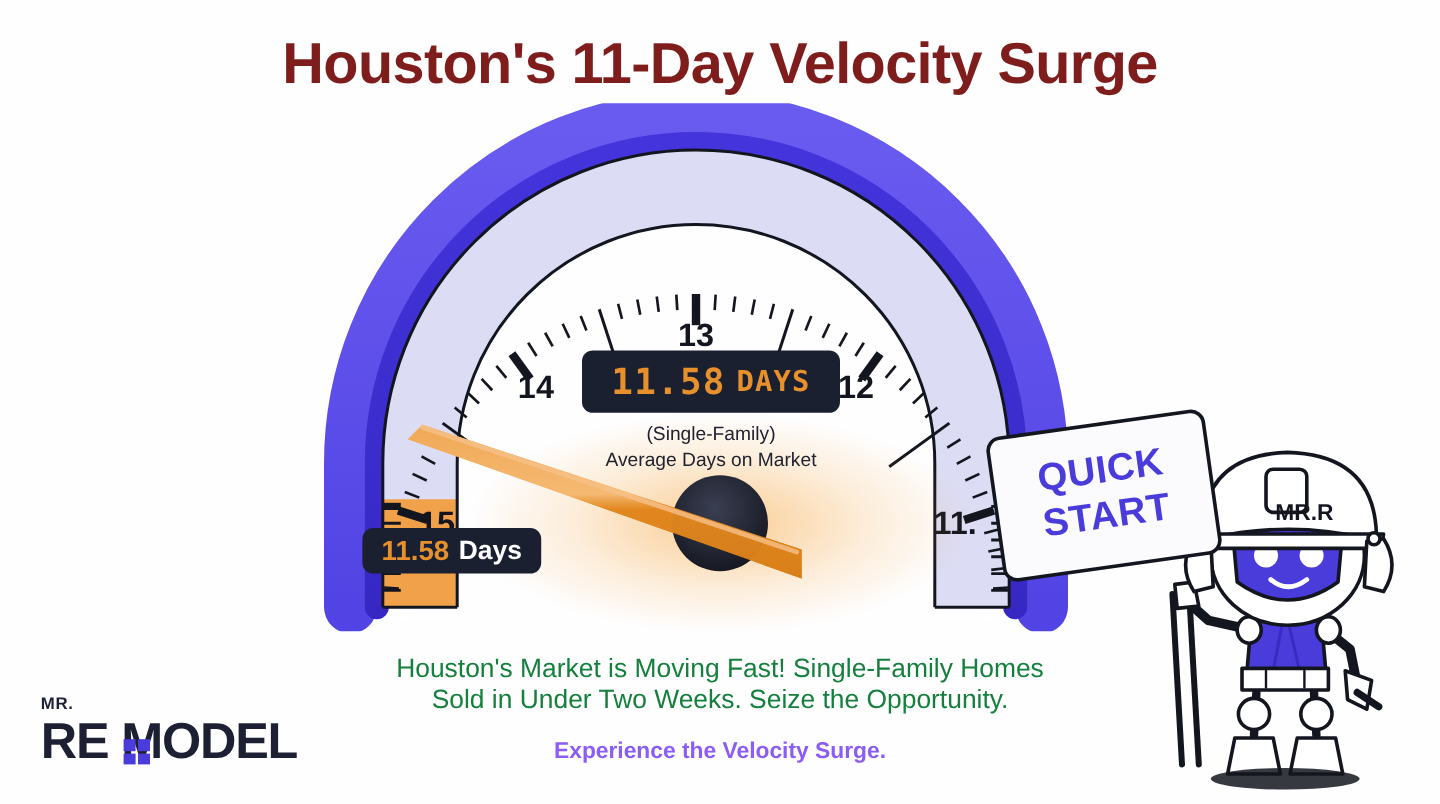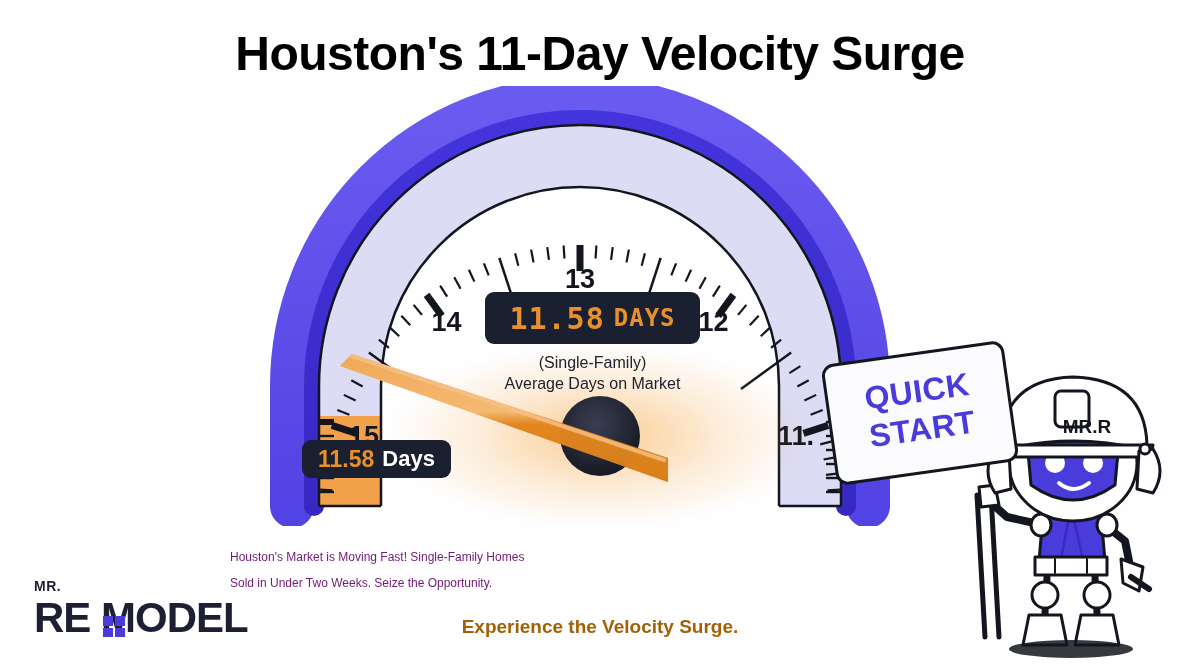--- a/index.html
+++ b/index.html
@@ -24,21 +24,21 @@
   
   #title {
     position: absolute;
     top: 26px;
     left: 0;
     width: 1200px;
     text-align: center;
     font-size: 48px;
     font-weight: bold;
     letter-spacing: -0.5px;
-    color: #000000;
+    color: #7f1d1d;
     font-family: "Liberation Sans", sans-serif;
   }
 
   
   #gauge-wrap {
     position: absolute;
     left: 240px;
     top: 86px;
     width: 680px;
     height: 440px;
@@ -129,33 +129,34 @@
   }
   #quick-line1 { top: 18px; }
   #quick-line2 { top: 56px; }
 
   
   #footer-main {
     position: absolute;
     left: 230px;
     top: 544px;
     width: 740px;
-    font-size: 12px;
-    color: #701a75;
+    text-align: center;
+    font-size: 22px;
+    color: #15803d;
     line-height: 26px;
   }
   #footer-cta {
     position: absolute;
     left: 230px;
     top: 616px;
     width: 740px;
     text-align: center;
     font-size: 19px;
     font-weight: bold;
-    color: #a16207;
+    color: #8b5cf6;
   }
 
   
   #logo {
     position: absolute;
     left: 34px;
     top: 576px;
     width: 280px;
     height: 70px;
   }

